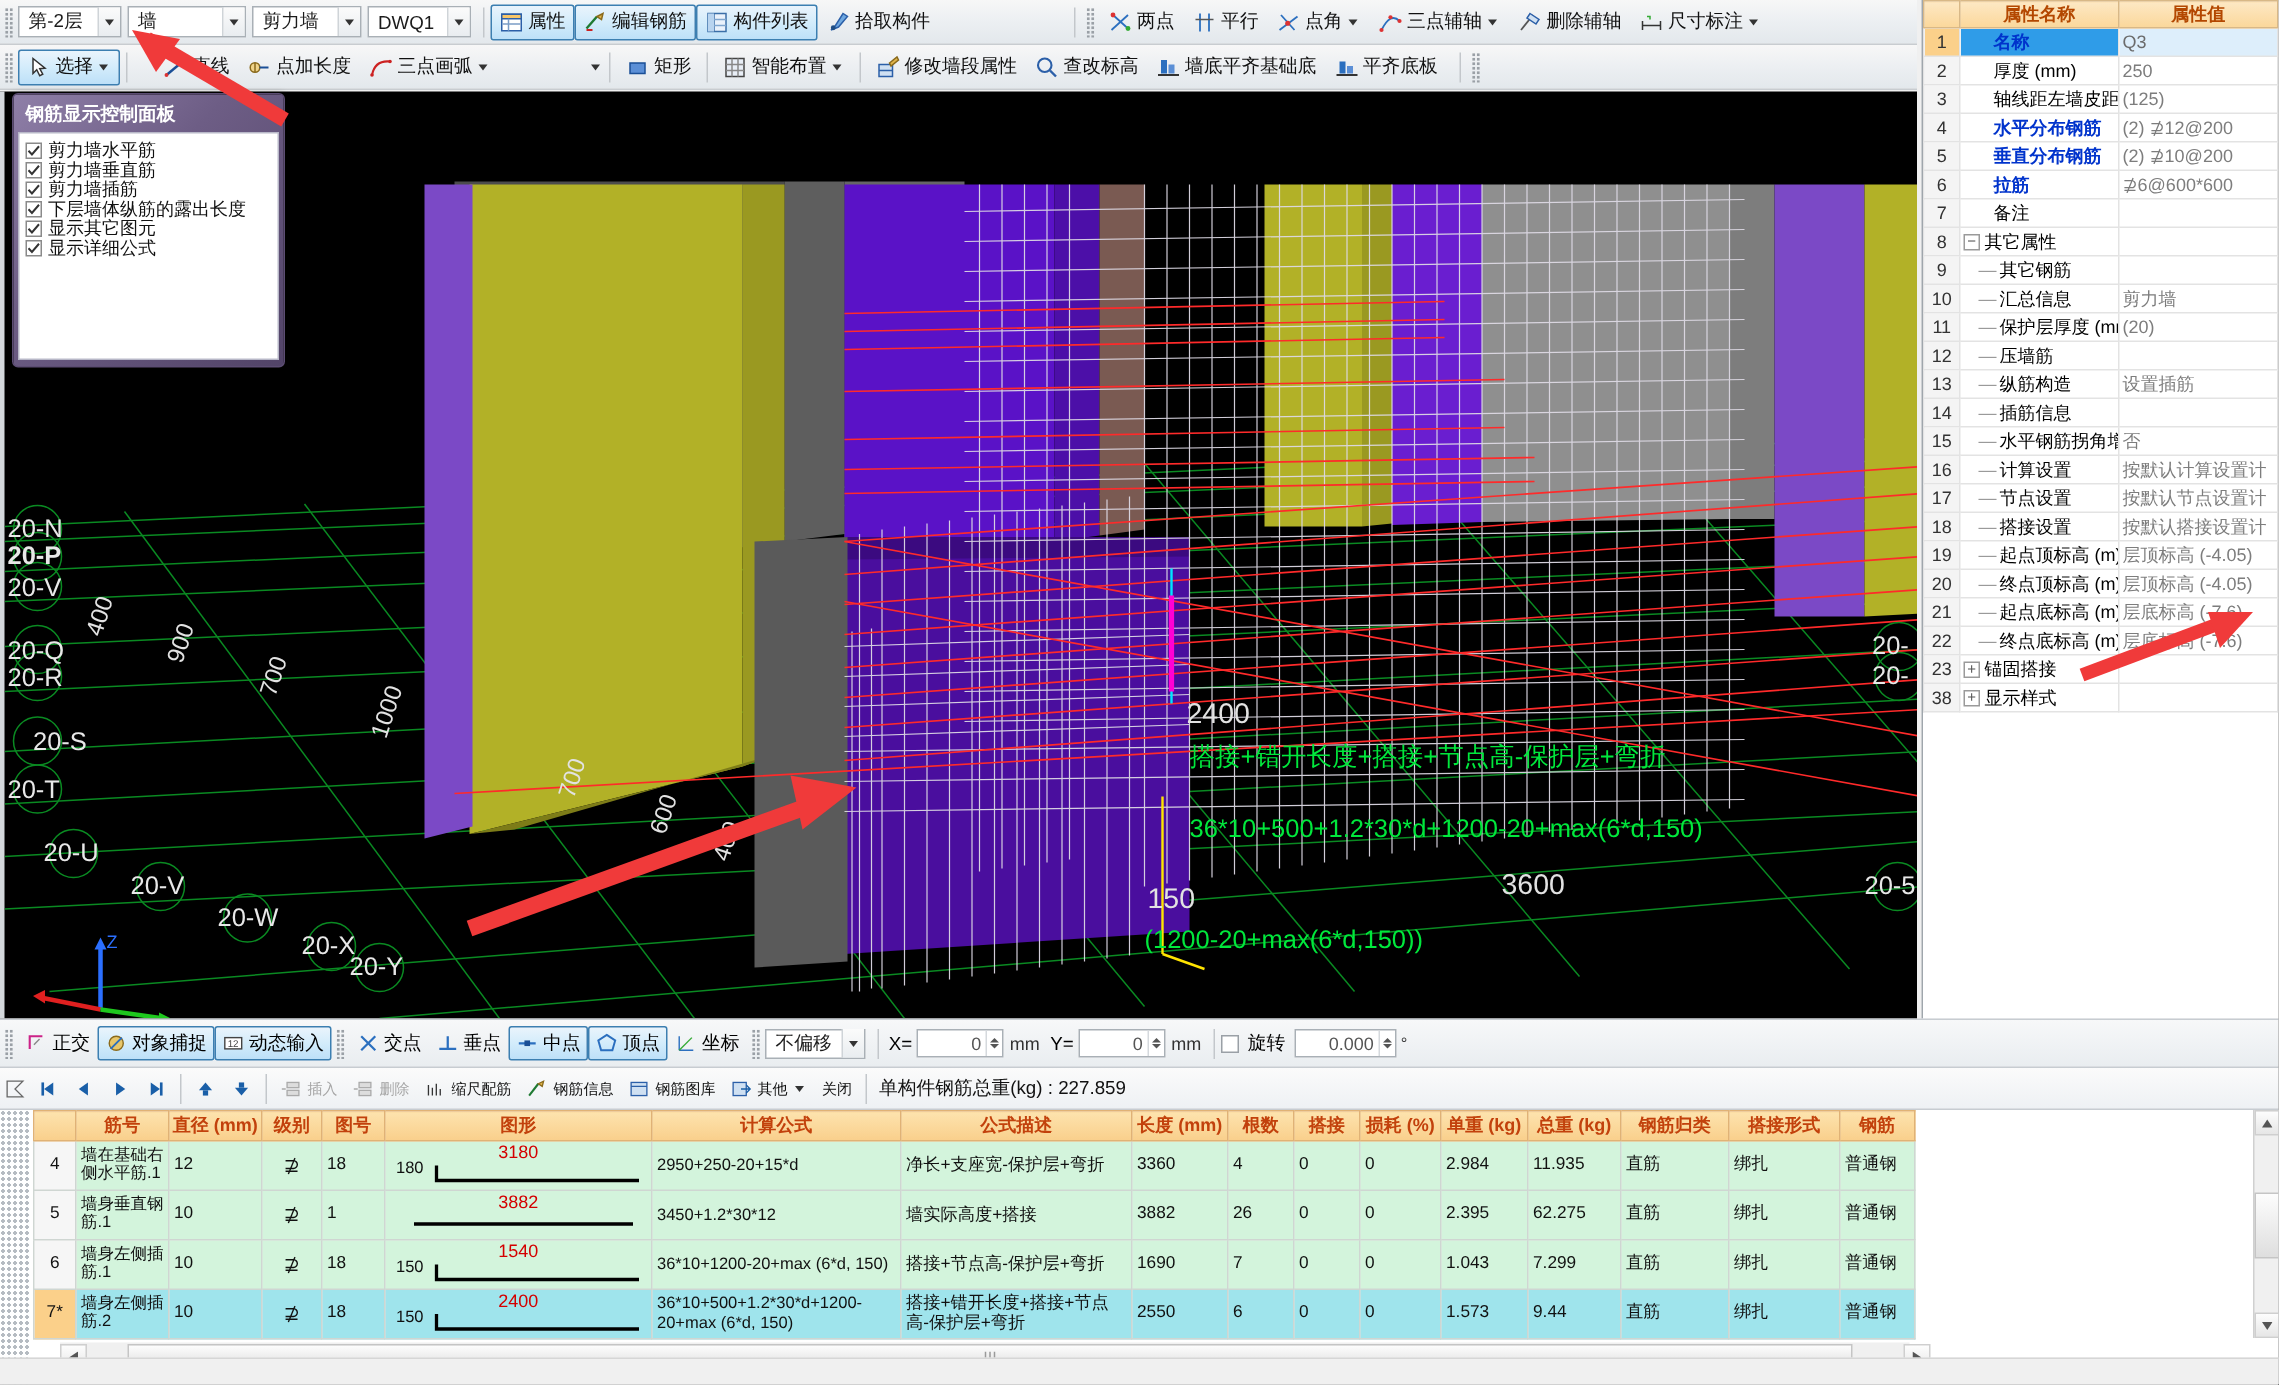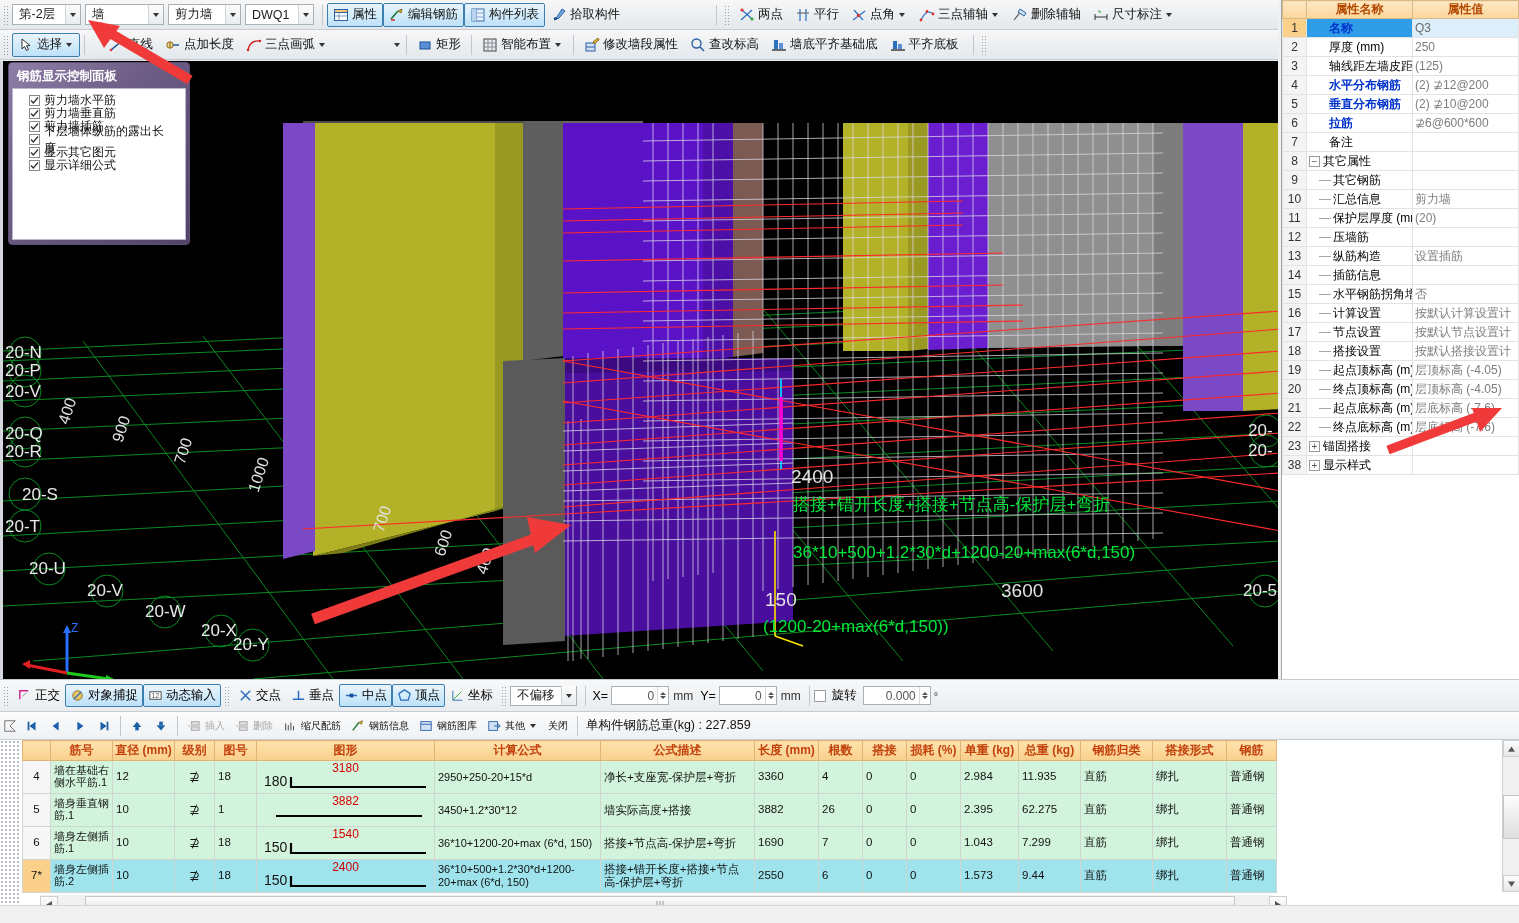--- a/index.html
+++ b/index.html
@@ -176,21 +176,21 @@
   #rebar td {
     border: 1px solid #cfd6d2; padding: 1px 3px; vertical-align: middle;
     font-size: 11.5px; color: #111; line-height: 1.15;
   }
   #rebar tr.green td { background: #d3f4dc; }
   #rebar tr.sel td  { background: #9fe4ec; }
   .rn { text-align:center; background:#f6f6f6 !important; }
   .rn.selnum { background:#fbd08a !important; }
   .shape-cell { position: relative; height: 30px; }
   .shape-num { position:absolute; left:50%; transform:translateX(-50%); top:0px; color:#d40000; font-size:12px;}
-  .shape-pre { position:absolute; left:4px; top:11px; font-size:14px; color:#111;}
+  .shape-pre { position:absolute; left:4px; top:11px; font-size:11px; color:#111;}
 
   .leftgrip {
     position:absolute; left:0; top:0; width: 20px; height: 100%;
     background-image: radial-gradient(circle, #b6bcc2 40%, transparent 41%);
     background-size: 4px 4px; background-repeat: repeat;
   }
 
   #vscroll {
     position:absolute; right: 0px; top: 0; width: 17px; height: 152px;
     background: #f0f0f0; border-left:1px solid #d0d0d0;
@@ -210,21 +210,21 @@
   
   #rebar-panel {
     position: absolute; left: 8px; top: 62px; width: 182px; height: 183px;
     background: linear-gradient(135deg,#8f7fa8,#6d5d85 40%,#524468);
     border: 1px solid #5c4d73; border-radius: 4px;
     box-shadow: 0 1px 4px rgba(0,0,0,.5);
     padding: 3px;
   }
   #rebar-panel .rp-title { color: #fff; font-size: 12.5px; padding: 2px 4px 3px 5px; font-weight:bold;}
   #rebar-panel .rp-body {
-    background: #fff; border: 1px solid #b8b8c8; height: 152px; padding: 5px 16px;
+    background: #fff; border: 1px solid #b8b8c8; height: 152px; padding: 5px 4px;
   }
   .rp-item { display:flex; align-items:center; gap:4px; height: 13px; font-size: 12px; color:#111; }
   .rp-cb {
     width: 11px; height: 11px; border:1px solid #8a8a8a; background:#fff;
     display:inline-flex; align-items:center; justify-content:center; flex:0 0 auto;
   }
   .rp-cb svg { display:block; }
 
   
   .red-arrow { position: absolute; pointer-events: none; }
@@ -679,21 +679,21 @@
           <circle cx="218" cy="570" r="16"></circle>
         <circle cx="250" cy="584" r="16"></circle>
         <circle cx="1263" cy="370" r="16"></circle>
           <circle cx="1263" cy="390" r="16"></circle>
         <circle cx="1262" cy="530" r="16"></circle>
         <circle cx="1060" cy="650" r="16"></circle>
       </g>
     </svg>
 
     <div class="vp-label" style="left:2px; top:282px;">20-N</div>
-    <div class="vp-label" style="left:2px; top:300px;">20-P</div>
+    <div class="vp-label" style="left:2px; top:300px;font-weight:bold;">20-P</div>
     <div class="vp-label" style="left:2px; top:321px;">20-V</div>
     <div class="vp-label" style="left:2px; top:363px;">20-Q</div>
     <div class="vp-label" style="left:2px; top:381px;">20-R</div>
     <div class="vp-label" style="left:2px; top:424px;margin-left:17px;">20-S</div>
     <div class="vp-label" style="left:2px; top:456px;">20-T</div>
     <div class="vp-label" style="left:26px; top:498px;">20-U</div>
     <div class="vp-label" style="left:84px; top:520px;">20-V</div>
     <div class="vp-label" style="left:142px; top:541px;">20-W</div>
     <div class="vp-label" style="left:198px; top:560px;">20-X</div>
     <div class="vp-label" style="left:230px; top:574px;">20-Y</div>

